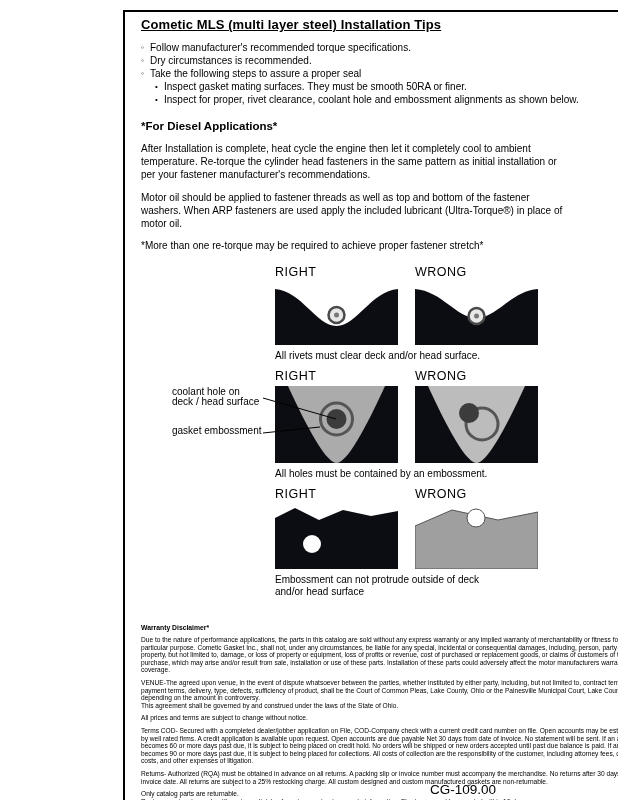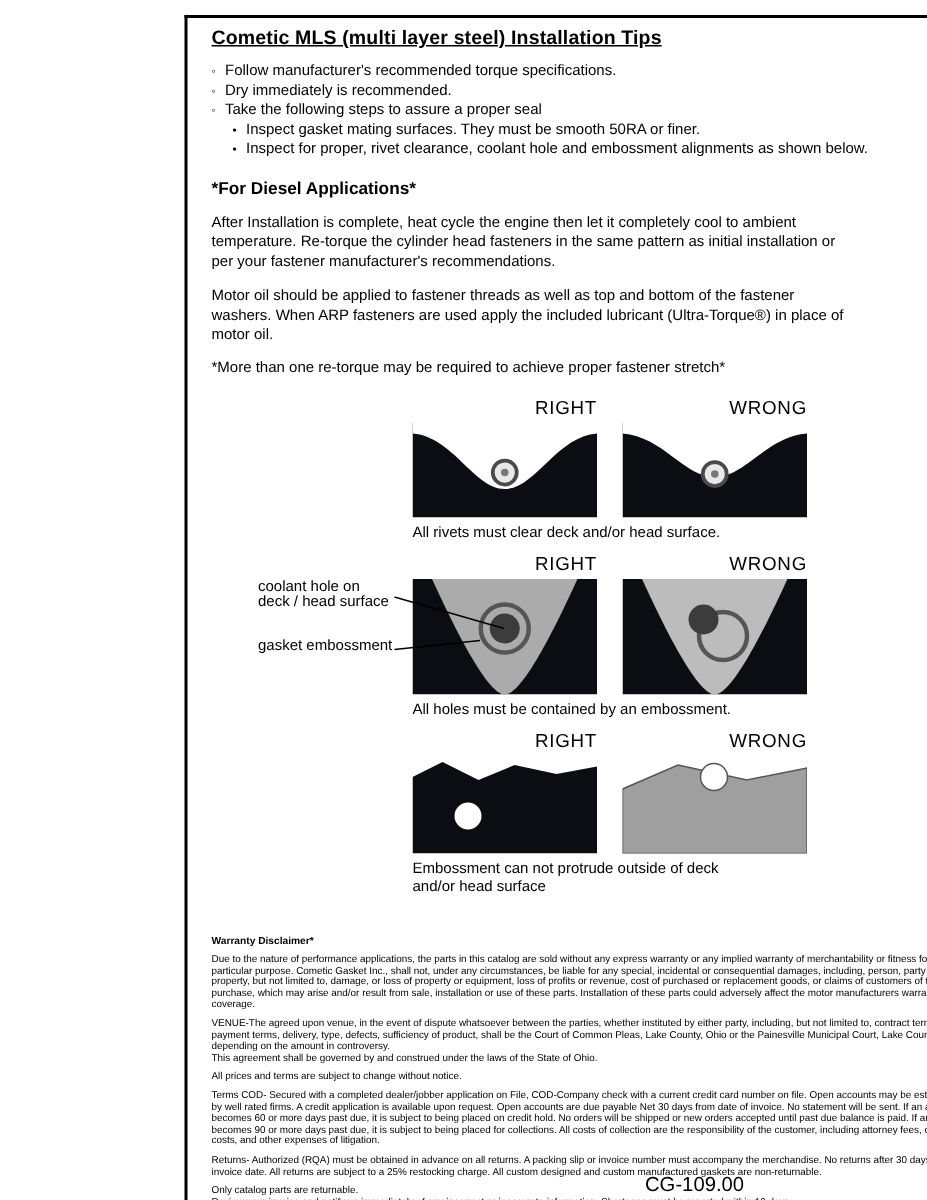--- a/index.html
+++ b/index.html
@@ -17,21 +17,21 @@
   .b-marker { width:9px; flex:0 0 9px; font-size:8px; line-height:13px; }
   .b-sub { margin-left:14px; }
 
   .diesel-heading { font-size:11.5px; font-weight:bold; margin-top:14px; }
   .para { font-size:10px; line-height:13px; margin-top:10px; max-width:428px; }
   .note { font-size:10px; margin-top:10px; }
 
   .diagrams { margin-top:14px; margin-left:134px; width:263px; }
   .diag-row { margin-bottom:7px; }
   .rw-labels { display:flex; gap:17px; margin-bottom:3px; }
-  .rw-labels span { width:123px; text-align:right; font-size:12.5px; letter-spacing:0.5px; }
+  .rw-labels span { width:123px; text-align:left; font-size:12.5px; letter-spacing:0.5px; }
   .images-row { display:flex; gap:17px; position:relative; }
   .diag-img { display:block; }
   .caption { font-size:10px; margin-top:5px; line-height:12px; }
   .caption.wrap { max-width:208px; }
 
   .side-label { position:absolute; left:-103px; width:92px; font-size:10px; line-height:10px; }
   .side-label.l1 { top:1px; }
   .side-label.l2 { top:40px; }
   .connector-svg { position:absolute; left:-105px; top:0; width:175px; height:78px; pointer-events:none; }
 
@@ -52,21 +52,21 @@
 
     <div class="title">Cometic MLS (multi layer steel) Installation Tips</div>
 
     <div class="bullets">
       <div class="b-row">
         <span class="b-marker">◦</span>
         <span>Follow manufacturer's recommended torque specifications.</span>
       </div>
       <div class="b-row">
         <span class="b-marker">◦</span>
-        <span>Dry immediately is recommended.</span>
+        <span>Dry circumstances is recommended.</span>
       </div>
       <div class="b-row">
         <span class="b-marker">◦</span>
         <span>Take the following steps to assure a proper seal</span>
       </div>
       <div class="b-row b-sub">
         <span class="b-marker">•</span>
         <span>Inspect gasket mating surfaces.  They must be smooth 50RA or finer.</span>
       </div>
       <div class="b-row b-sub">

